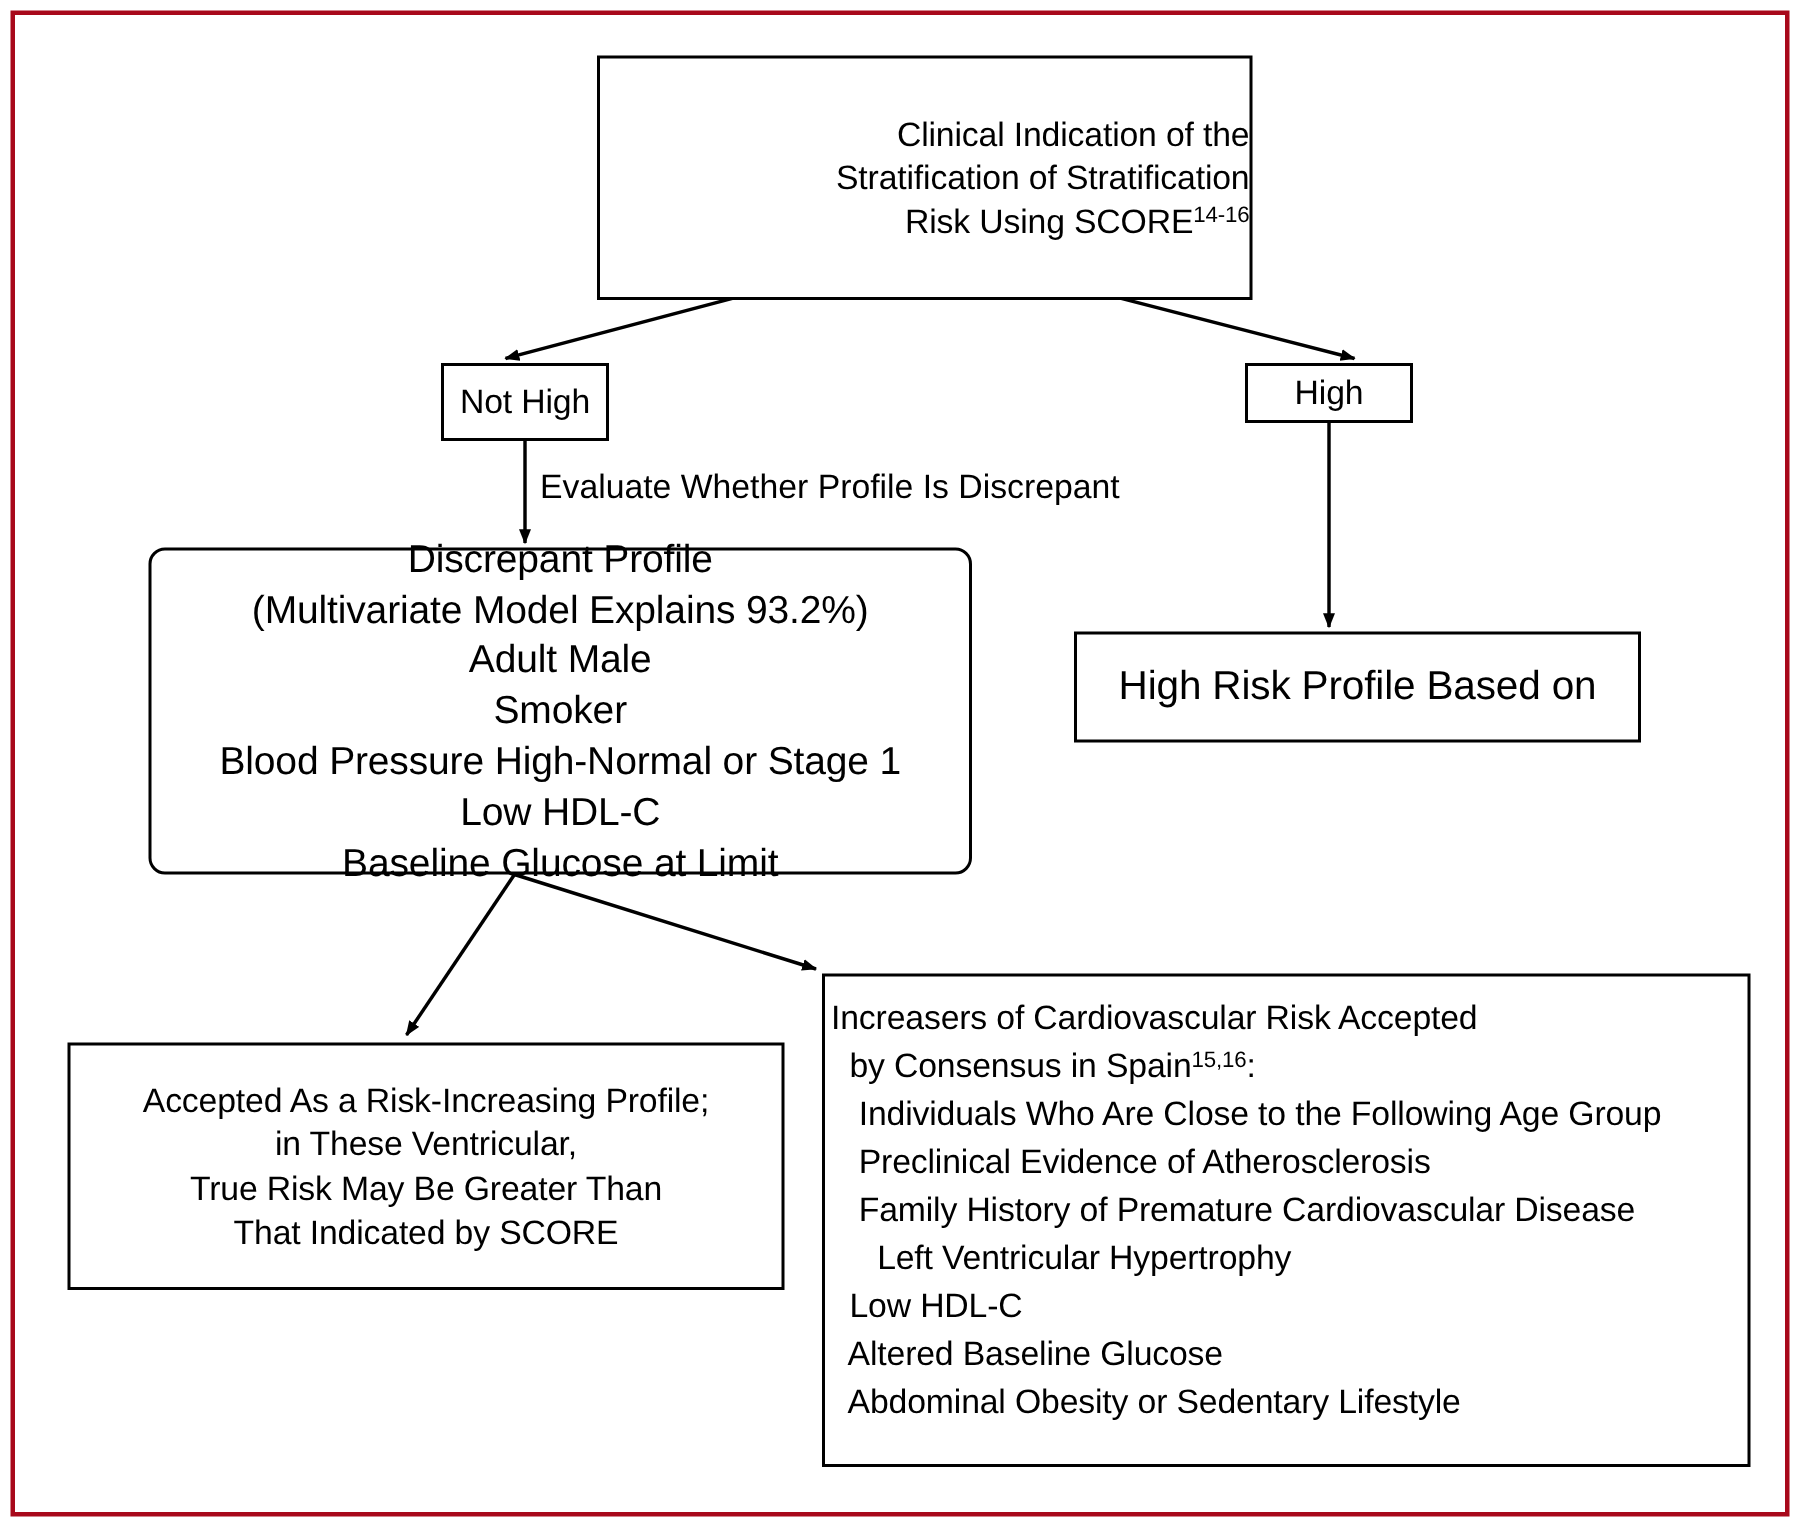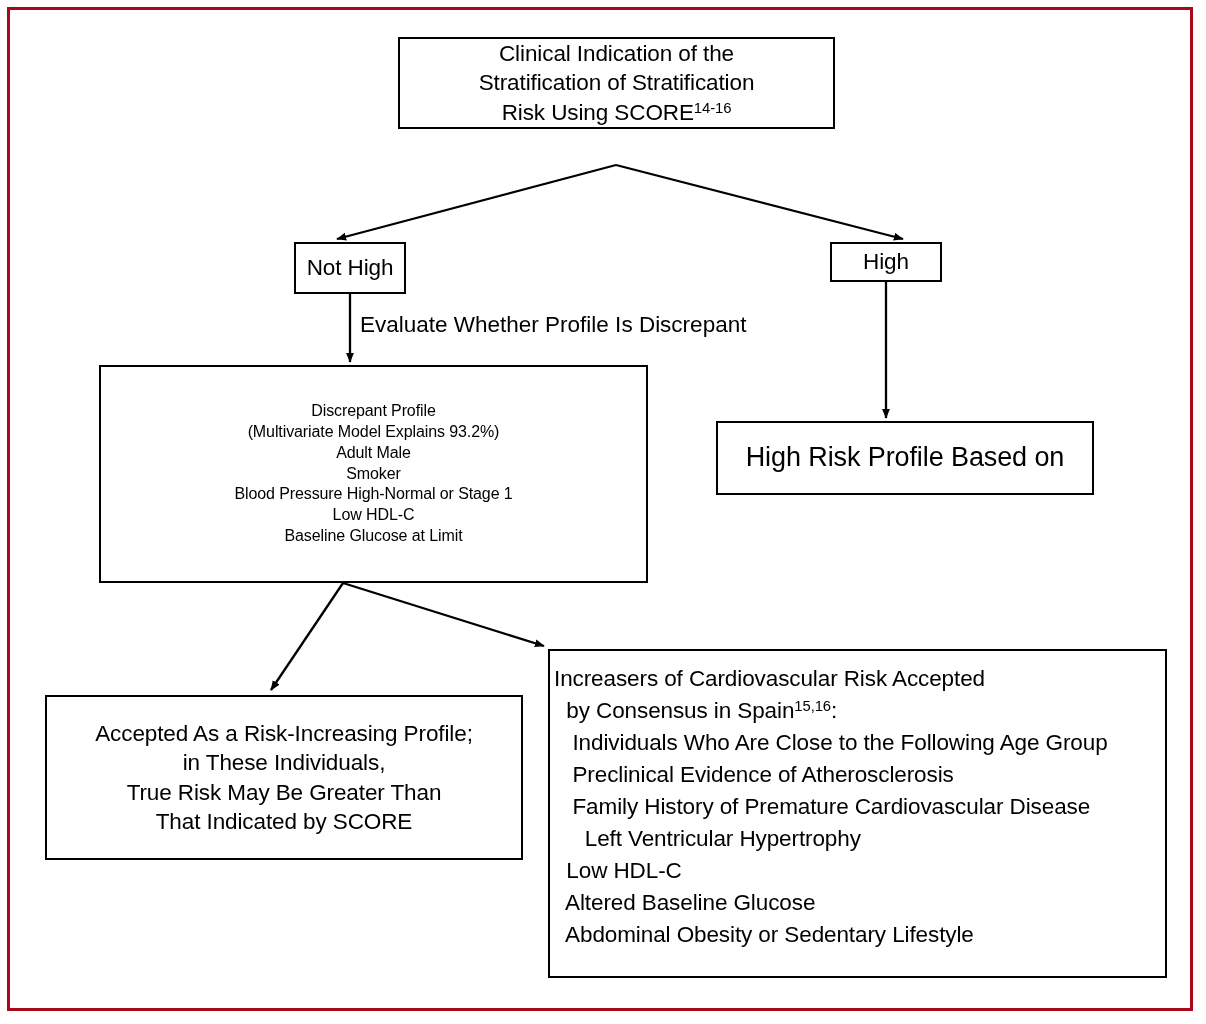--- a/index.html
+++ b/index.html
@@ -43,24 +43,24 @@
     justify-content: flex-start;
   }
   sup {
     font-size: 0.66em;
     vertical-align: baseline;
     position: relative;
     top: -0.46em;
   }
 
   
-  #node-score      { left: 398px;  top: 37px;  width: 437px; height: 92px; font-size: 22.5px; }
+  #node-score      { left: 398px;  top: 37px;  width: 437px; height: 163px; font-size: 22.5px; align-items: flex-end; }
   #node-not-high   { left: 294px;  top: 242px; width: 112px; height: 52px;  font-size: 22.5px; }
   #node-high       { left: 830px;  top: 242px; width: 112px; height: 40px;  font-size: 22.5px; }
-  #node-discrepant { left: 99px;   top: 365px; width: 549px; height: 218px; font-size: 16px; }
+  #node-discrepant { left: 99px;   top: 365px; width: 549px; height: 218px; font-size: 26px; border-radius: 11px; }
   #node-high-risk  { left: 716px;  top: 421px; width: 378px; height: 74px;  font-size: 27px; }
   #node-accepted   { left: 45px;   top: 695px; width: 478px; height: 165px; font-size: 22.5px; }
   #node-increasers { left: 548px;  top: 649px; width: 619px; height: 329px; font-size: 22.5px;
                      padding: 12px 0 0 4px; }
   #node-increasers .line { line-height: 1.42; }
 
   .edge-label {
     position: absolute;
     font-size: 22.5px;
     white-space: pre;
@@ -129,21 +129,21 @@
     <div class="line">Low HDL-C</div>
     <div class="line">Baseline Glucose at Limit</div>
   </div>
 
   <div class="node" id="node-high-risk">
     <div class="line">High Risk Profile Based on</div>
   </div>
 
   <div class="node" id="node-accepted">
     <div class="line">Accepted As a Risk-Increasing Profile;</div>
-    <div class="line">in These Individuals,</div>
+    <div class="line">in These Ventricular,</div>
     <div class="line">True Risk May Be Greater Than</div>
     <div class="line">That Indicated by SCORE</div>
   </div>
 
   <div class="node left-align" id="node-increasers">
     <div class="line">Increasers of Cardiovascular Risk Accepted</div>
     <div class="line"><span>  by Consensus in Spain</span><sup>15,16</sup><span>:</span></div>
     <div class="line">   Individuals Who Are Close to the Following Age Group</div>
     <div class="line">   Preclinical Evidence of Atherosclerosis</div>
     <div class="line">   Family History of Premature Cardiovascular Disease</div>

